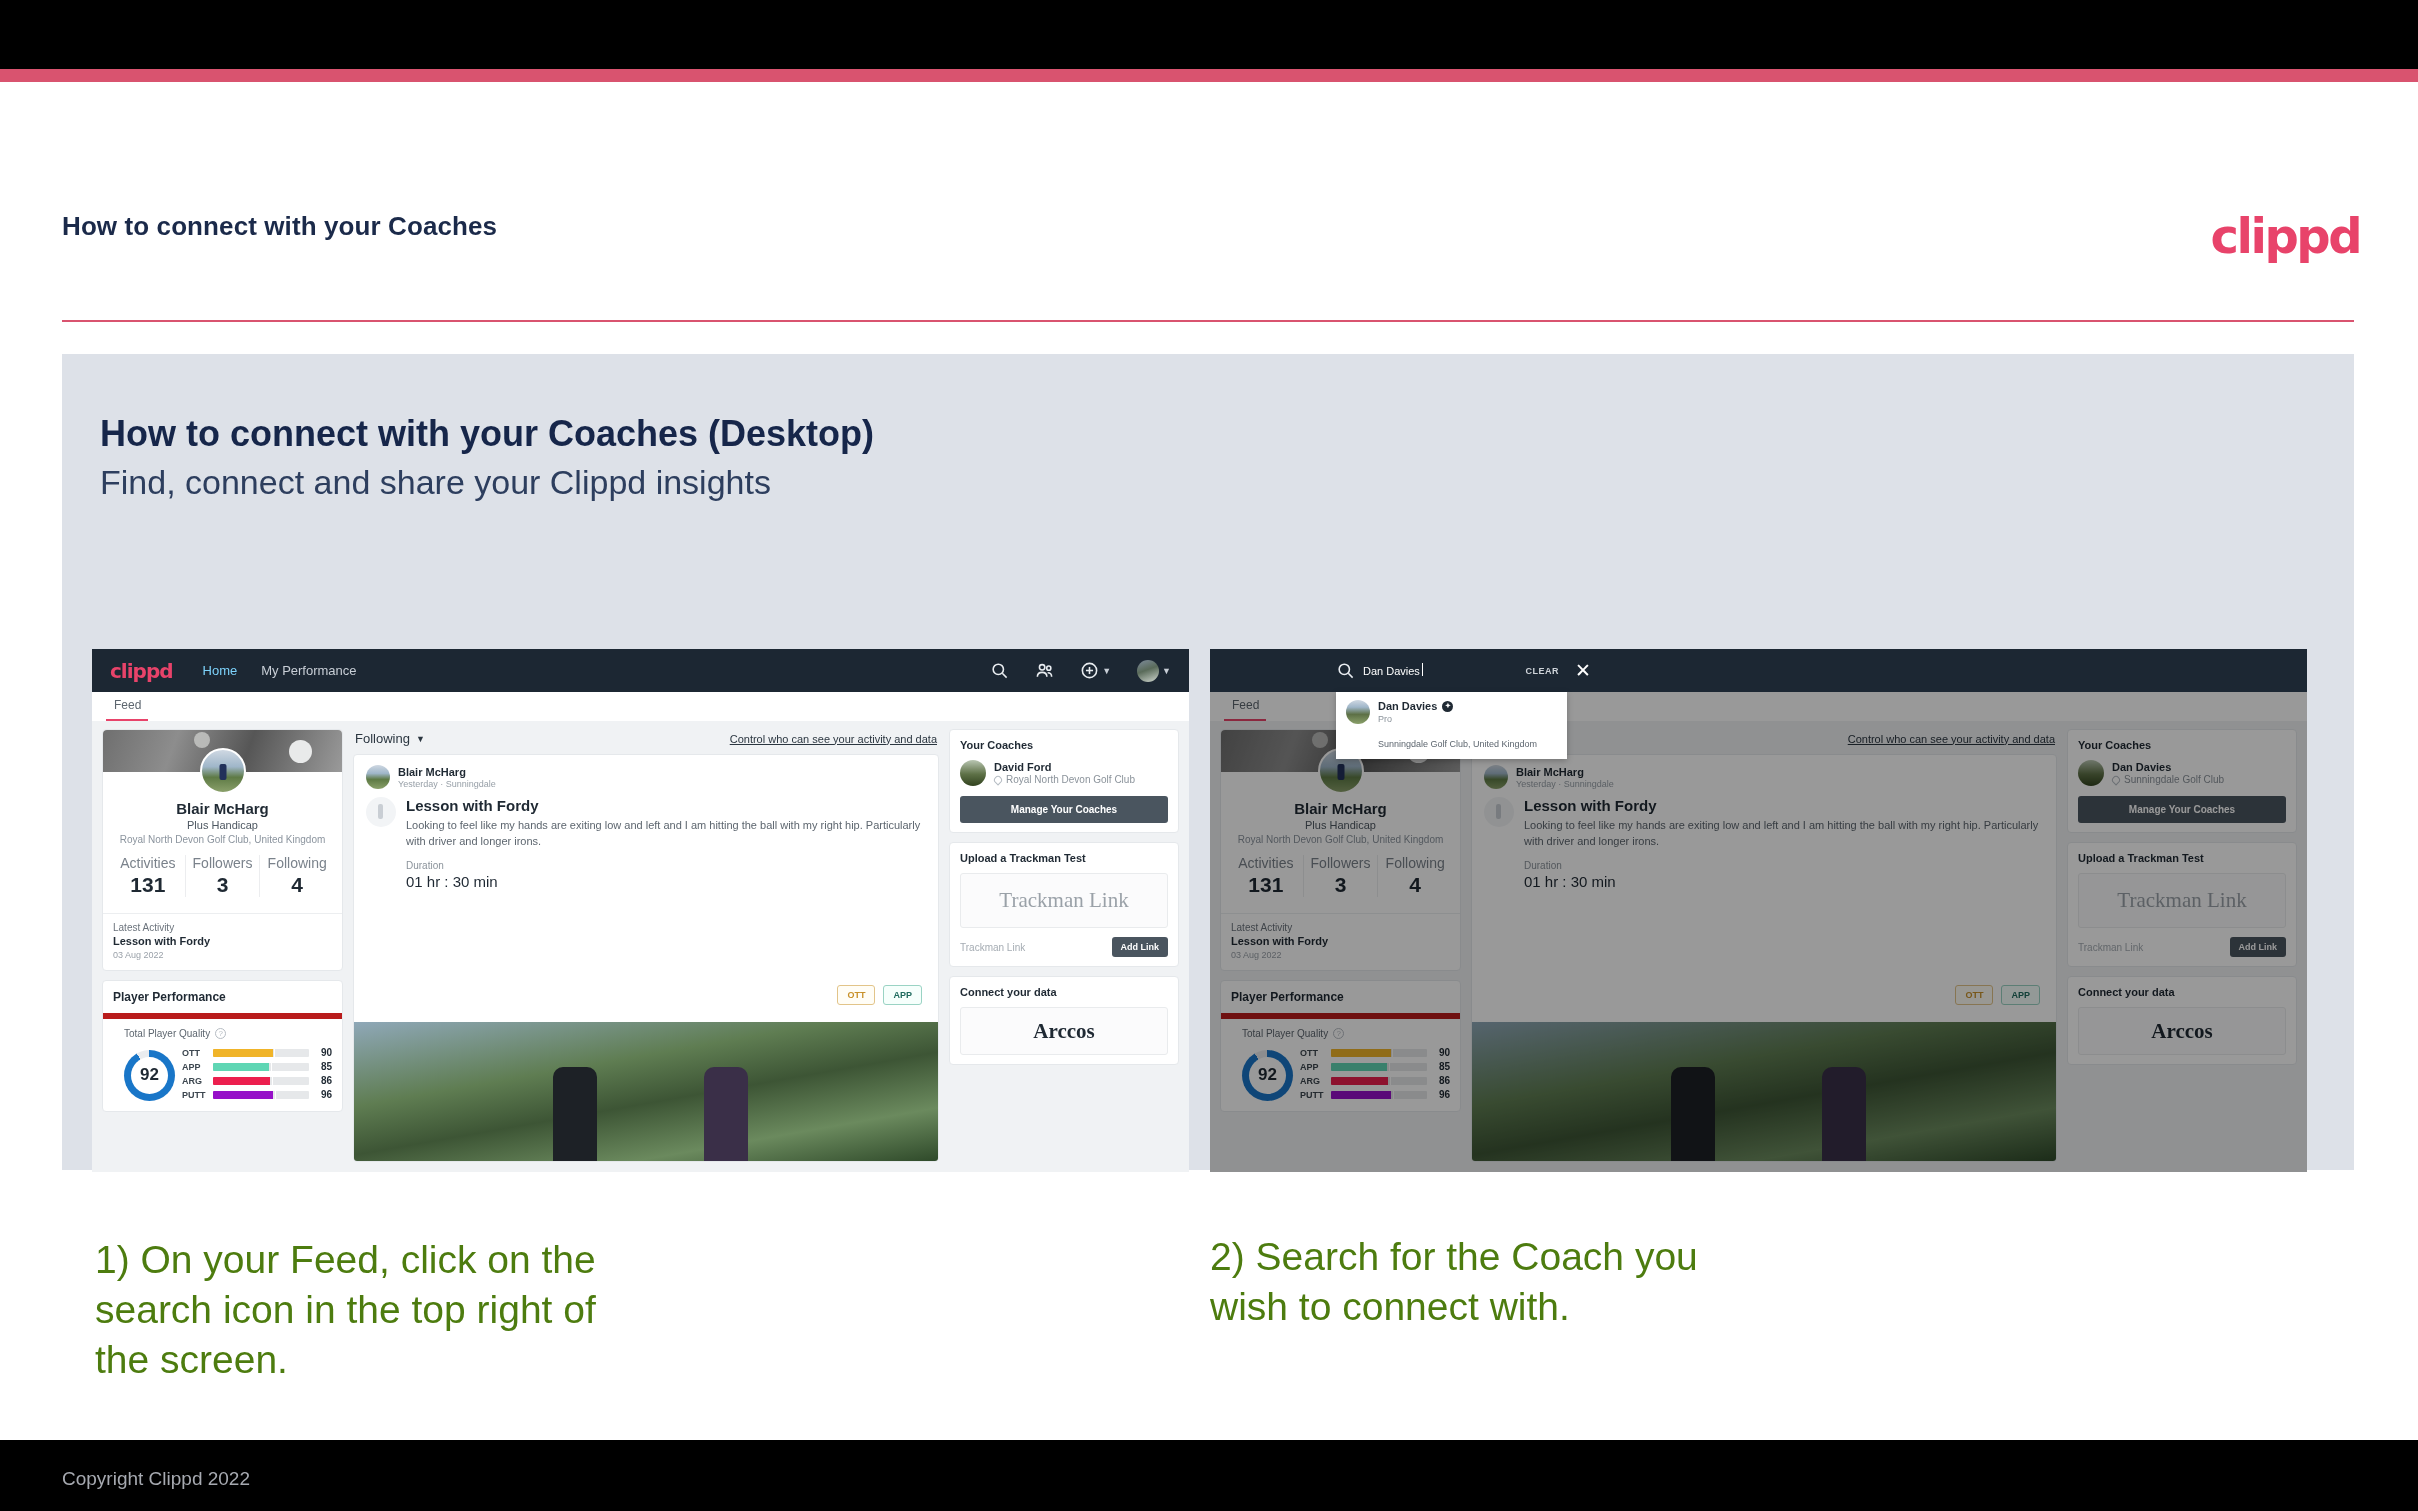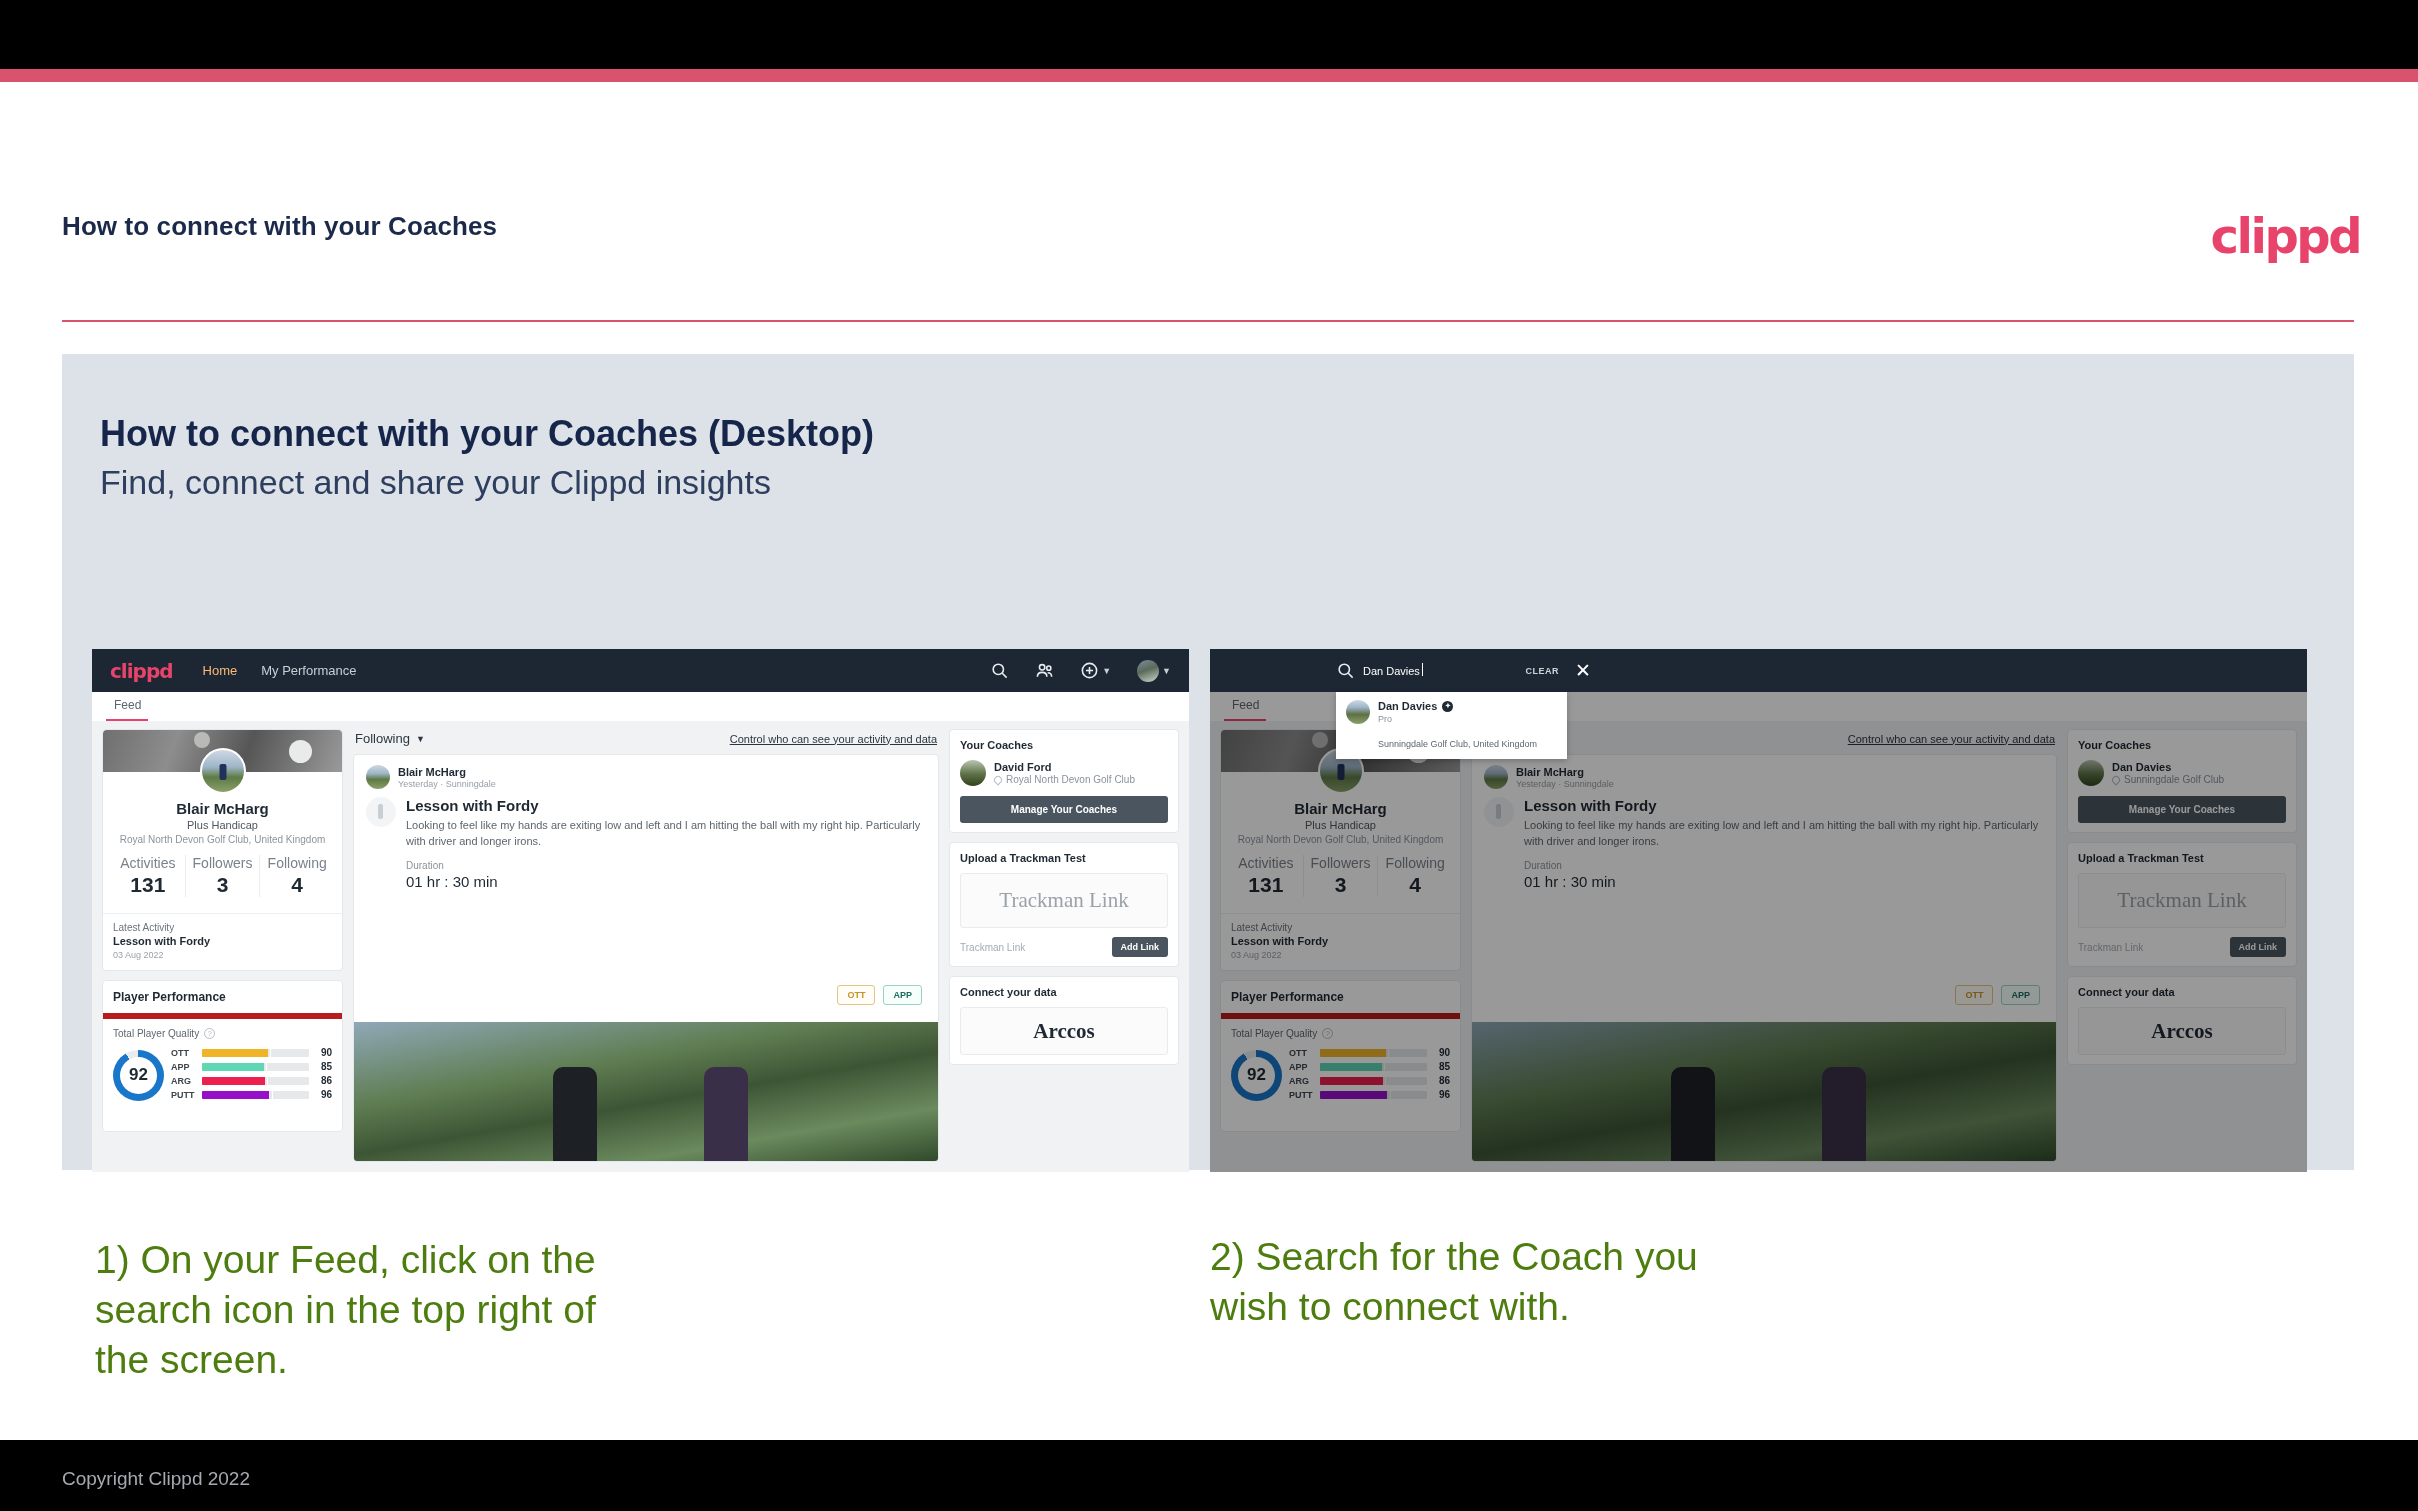--- a/index.html
+++ b/index.html
@@ -59,21 +59,21 @@
   .shot1 { left: 30px; top: 295px; }
   .shot2 { left: 1148px; top: 295px; }
 
   .appbar {
     position: absolute; left: 0; top: 0; width: 100%; height: 43px;
     background: #1c2733; display: flex; align-items: center; padding: 0 18px;
   }
   .app-logo { color: #e8436a; font-size: 20px; font-weight: 800; letter-spacing: -1px; font-family: "DejaVu Sans", sans-serif; }
   .app-nav { display: flex; gap: 24px; margin-left: 30px; }
   .app-nav span { color: #c8ced6; font-size: 13px; }
-  .app-nav span.active { color: #fdba74; }
+  .app-nav span.active { color: #7dd3fc; }
   .app-icons { margin-left: auto; display: flex; align-items: center; gap: 26px; }
   .ic { width: 19px; height: 19px; display: inline-block; position: relative; }
   .ic svg { width: 19px; height: 19px; display: block; }
   .ic-avatar { width: 22px; height: 22px; border-radius: 50%;
     background: linear-gradient(160deg,#7e8c9c 0%,#5a6b5a 45%,#cfd6cf 100%); }
   .chev { color: #c8ced6; font-size: 9px; margin-left: 3px; }
 
   .tabbar { position: absolute; left: 0; top: 43px; width: 100%; height: 30px;
     background: #fff; border-bottom: 1px solid #a3a3a3; }
   .tab { position: absolute; left: 22px; top: 6px; font-size: 12px; color: #5d666f; }
@@ -112,21 +112,21 @@
   .stat-label { font-size: 14px; color: #7a828b; }
   .stat-val { font-size: 21px; font-weight: 600; color: #1f2933; margin-top: 2px; }
   .divider { height: 1px; background: #eceef0; margin: 8px 0 0; }
   .latest { padding: 8px 10px 10px; text-align: left; }
   .latest-lbl { font-size: 10px; color: #6b737c; }
   .latest-title { font-size: 11px; font-weight: 700; color: #1f2933; margin-top: 2px; }
   .latest-date { font-size: 9px; color: #9aa1a9; margin-top: 3px; }
 
   .perf-head { font-size: 12px; font-weight: 700; color: #1f2933; padding: 9px 10px;
     border-bottom: 6px solid #b91c1c; }
-  .perf-body { padding: 9px 10px 28px; }
+  .perf-body { padding: 9px 10px 8px; margin-left: 11px; }
   .tpq-lbl { font-size: 10px; color: #5d666f; display: flex; align-items: center; gap: 5px; }
   .q-mark { width: 11px; height: 11px; border-radius: 50%; border: 1px solid #b6bcc3;
     font-size: 8px; color: #b6bcc3; text-align: center; line-height: 9px; }
   .perf-row { display: flex; align-items: center; margin-top: 8px; gap: 7px; }
   .ring { width: 51px; height: 51px; border-radius: 50%; flex: none; position: relative;
     background: conic-gradient(#1976c8 0deg 330deg, #e9ecef 330deg 360deg); }
   .ring::after { content: ""; position: absolute; inset: 7px; background: #fff; border-radius: 50%; }
   .ring span { position: absolute; inset: 0; display: flex; align-items: center;
     justify-content: center; font-size: 17px; font-weight: 600; color: #1f2933; z-index: 2; }
   .bars { flex: 1; }

